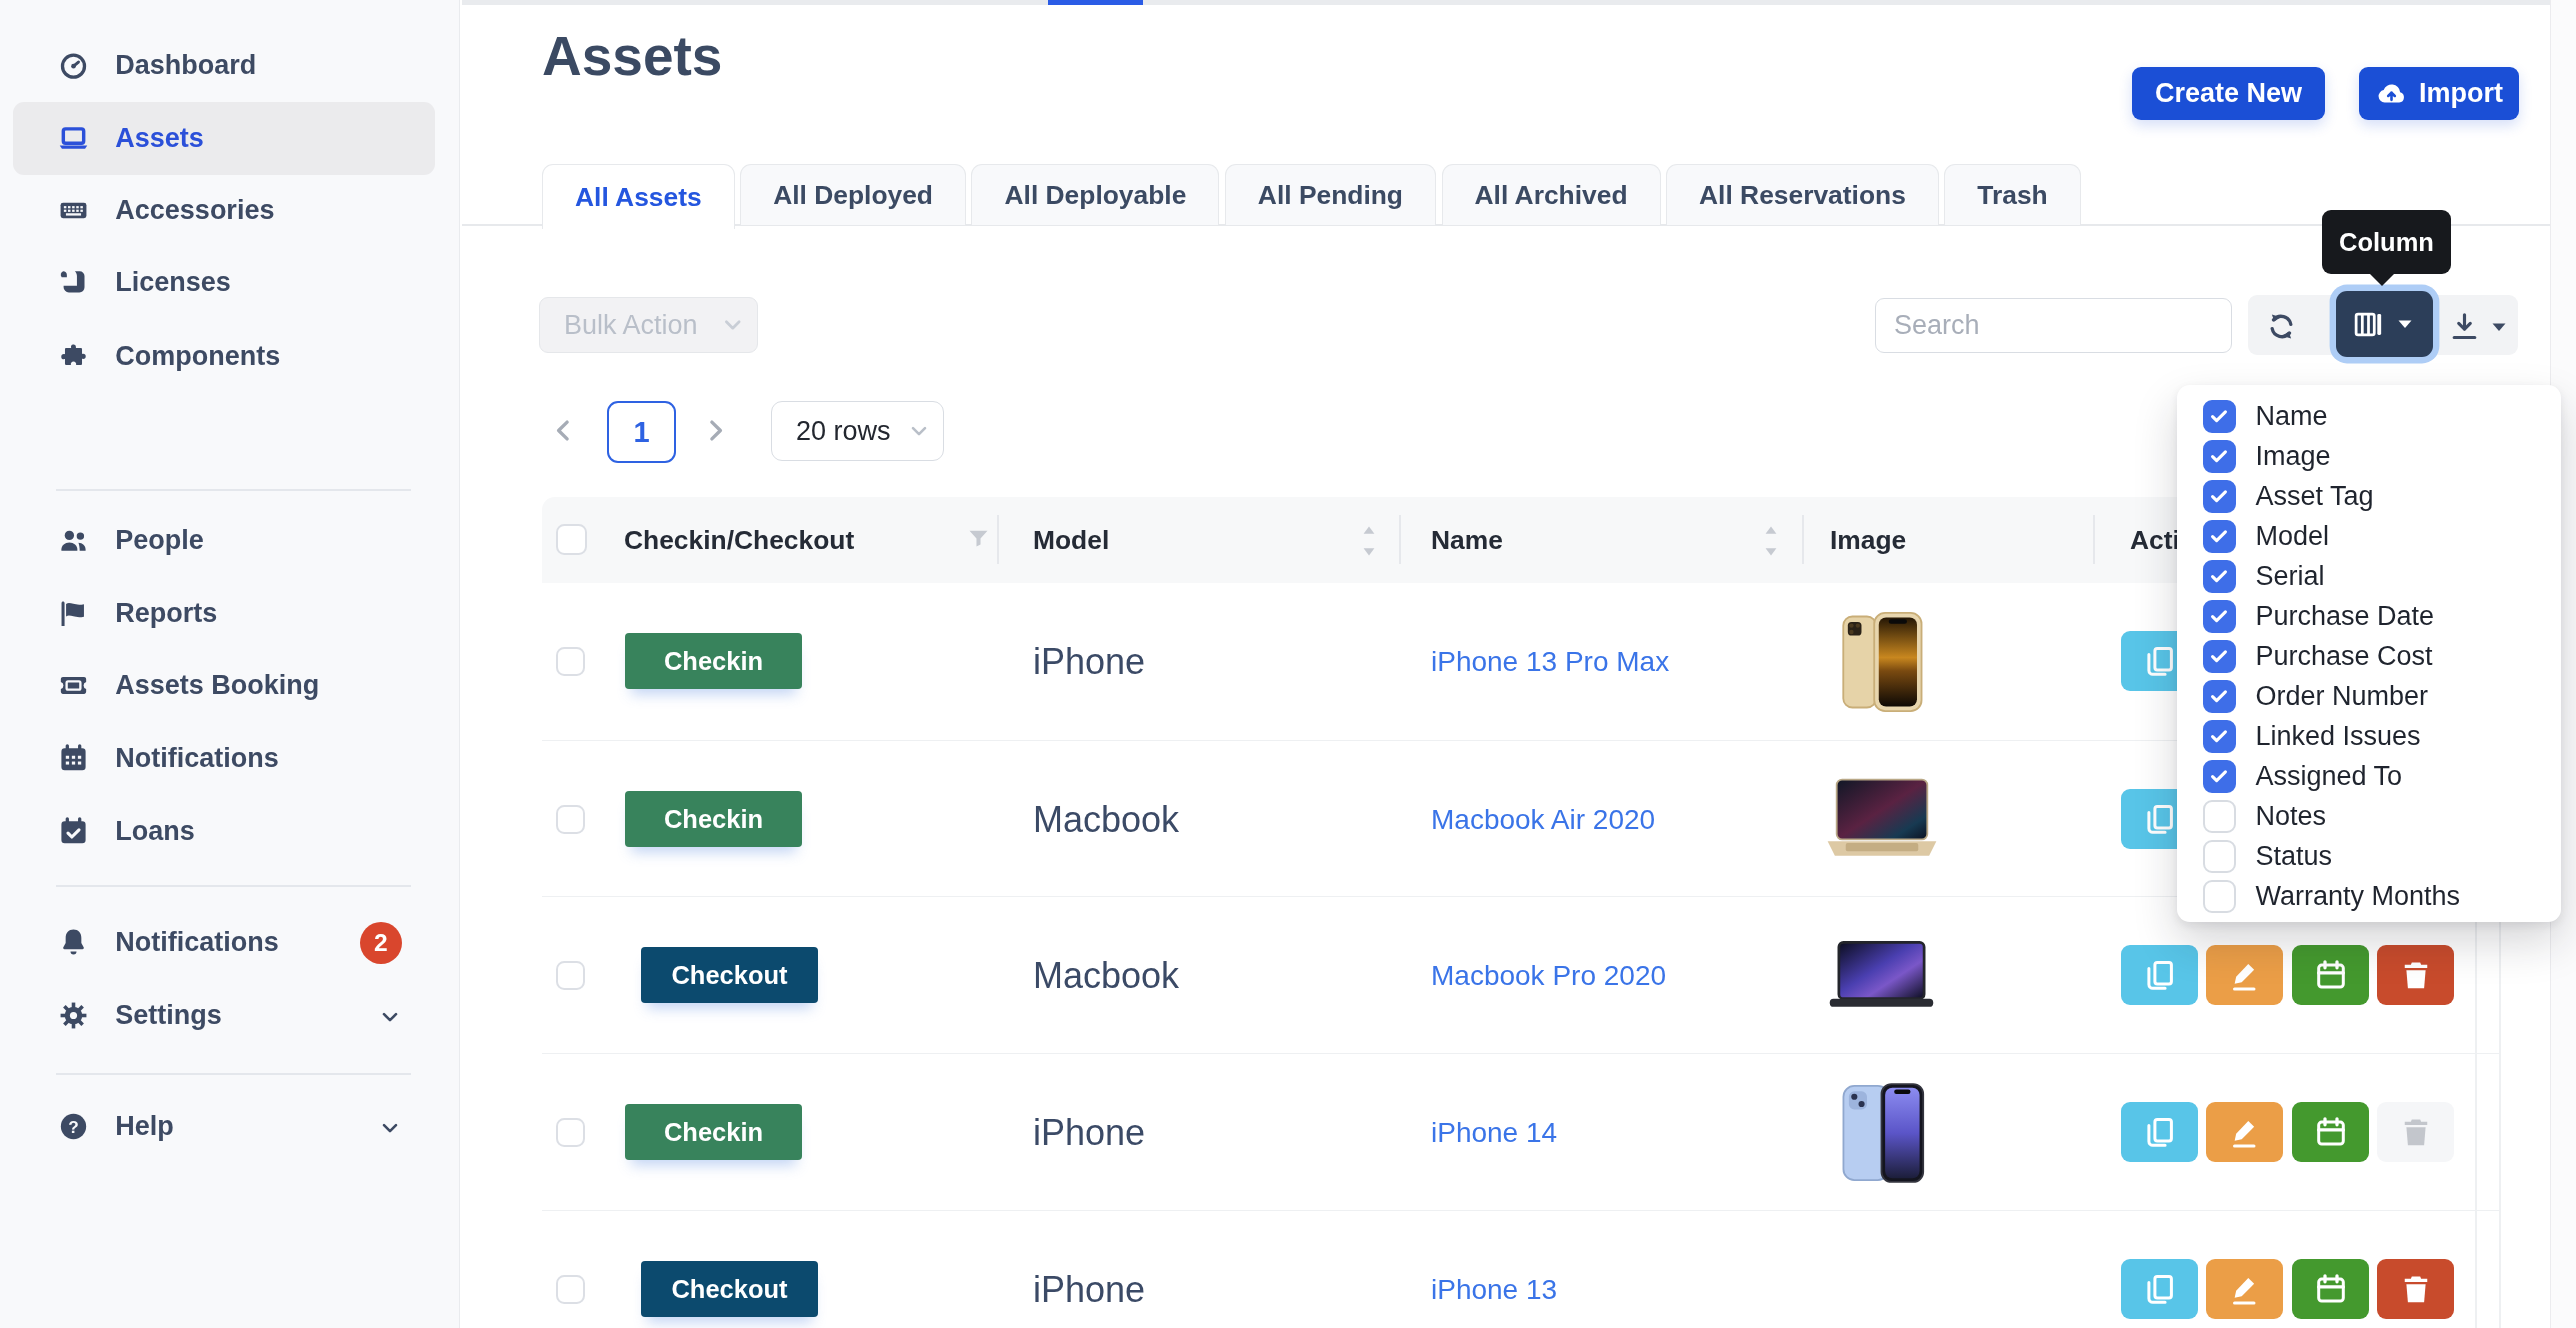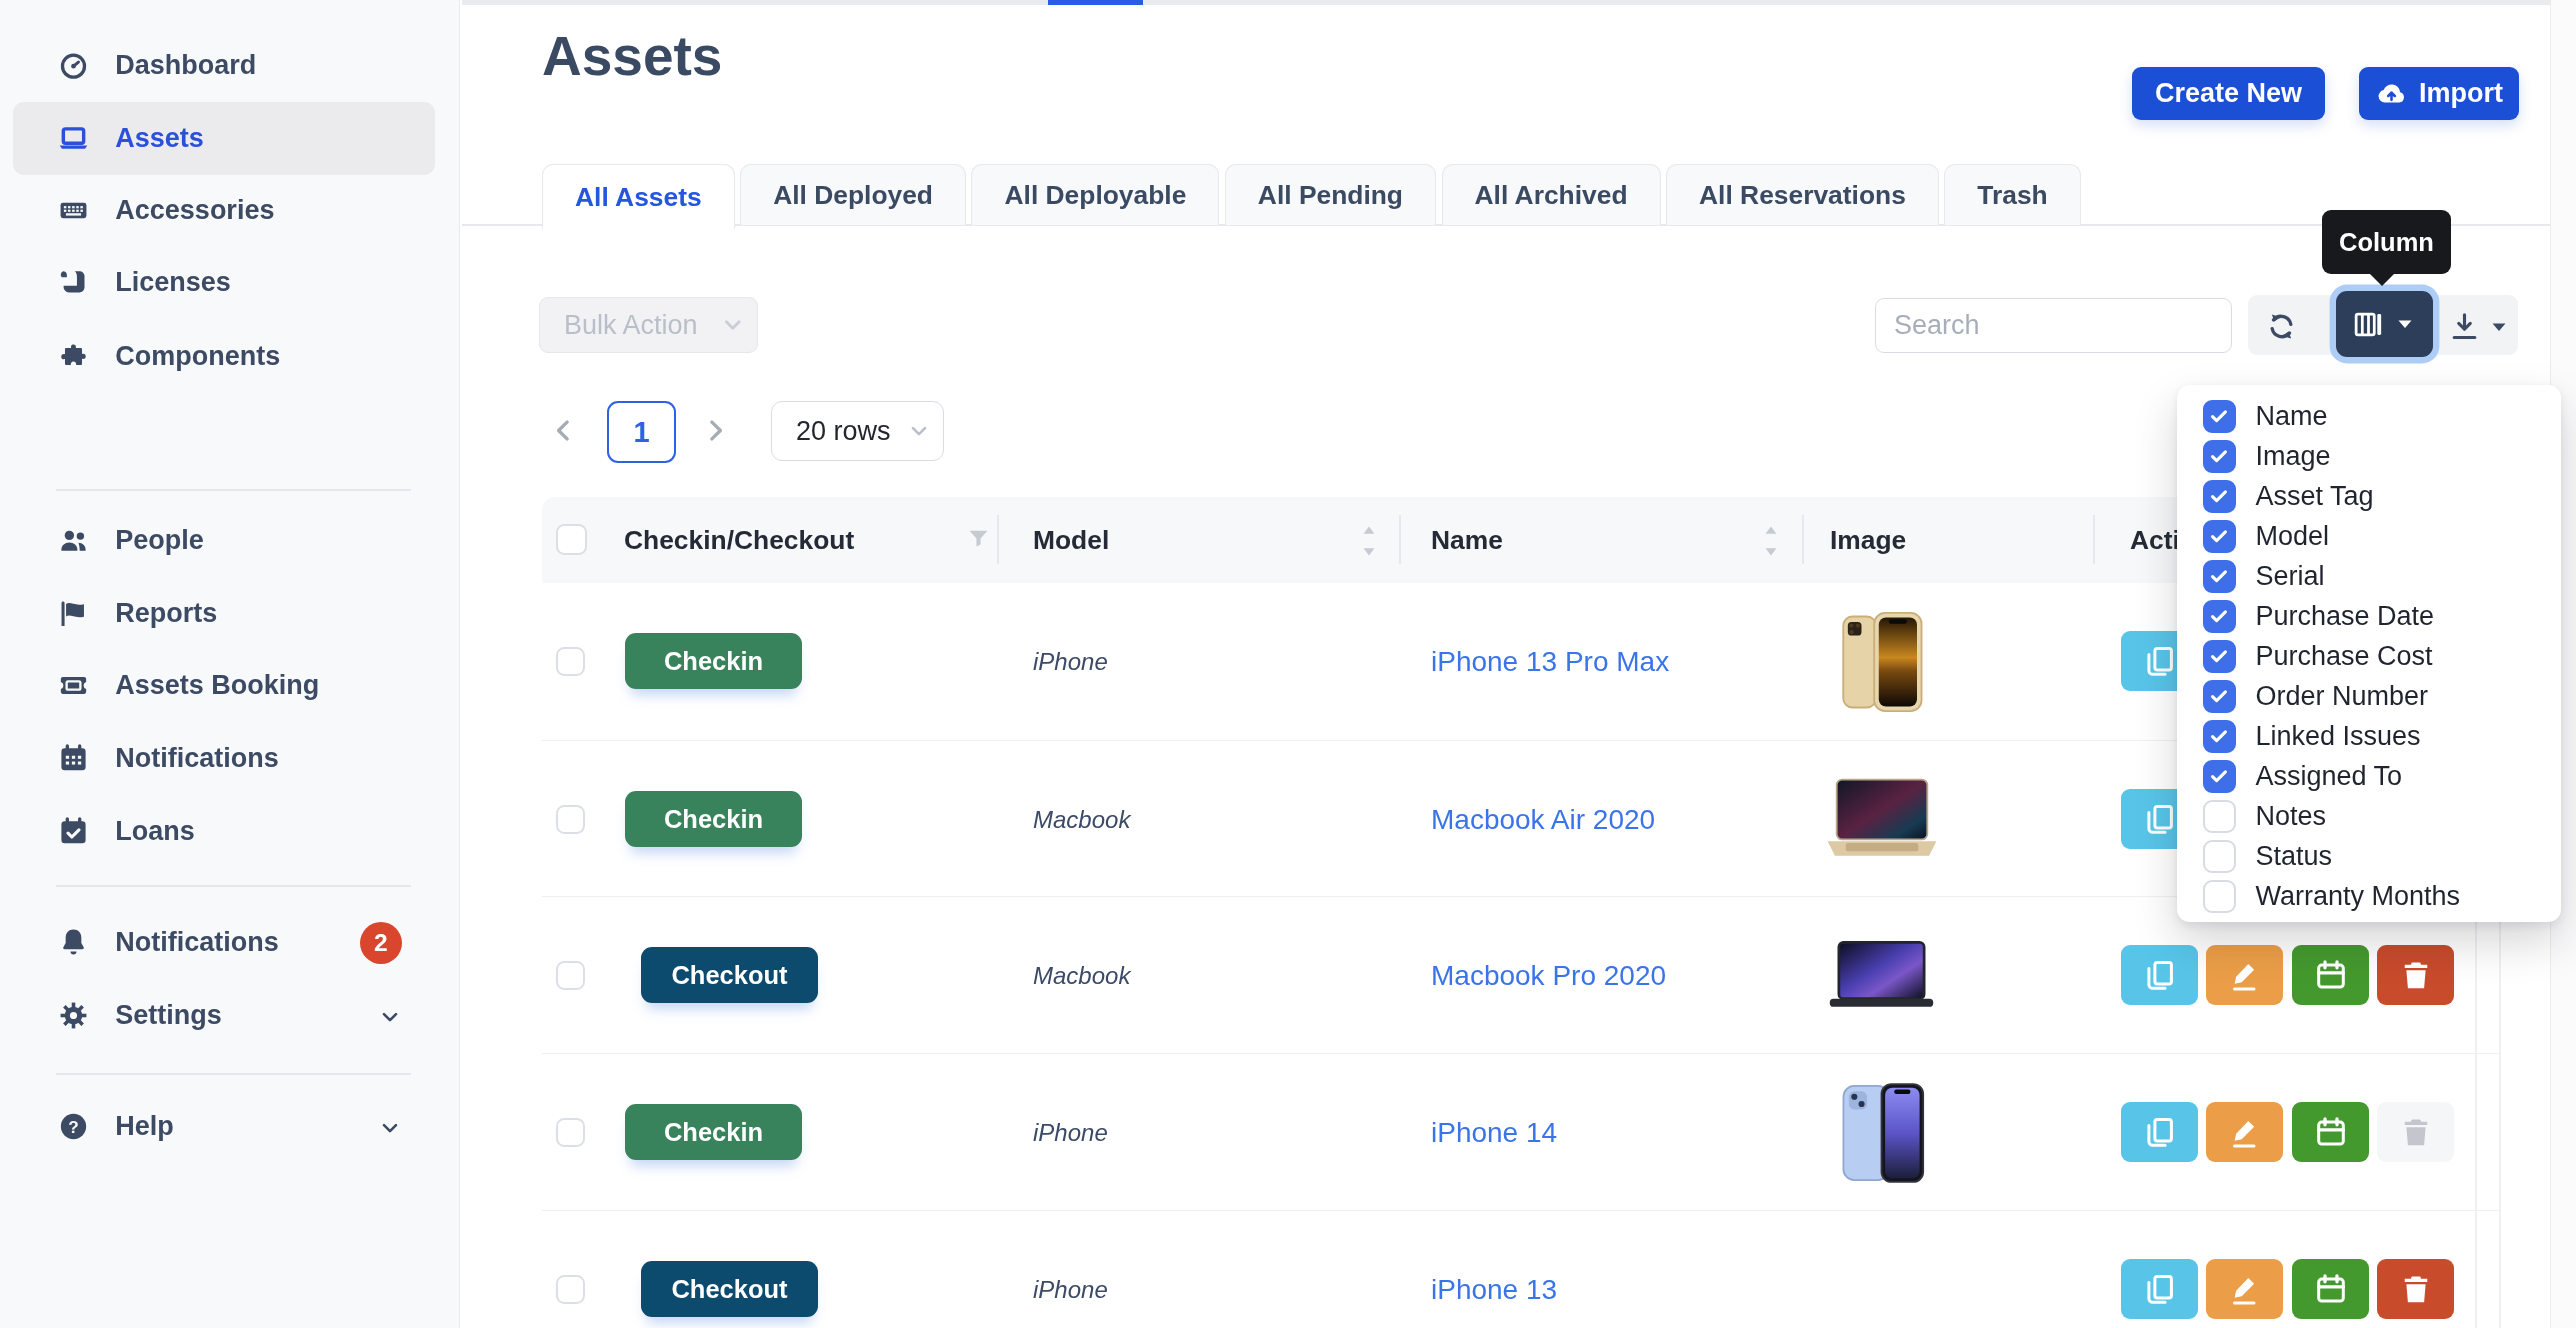--- a/index.html
+++ b/index.html
@@ -57,24 +57,24 @@
   .hlabel{position:absolute;top:0;height:86px;display:flex;align-items:center;font-size:26.4px;font-weight:700;color:#252b36;}
   .vdiv{position:absolute;top:18px;width:1.8px;height:49px;background:#e6e8ec;}
   .vline-body{position:absolute;width:1.8px;background:#eef0f2;z-index:1;}
   .hcheck{position:absolute;left:13.7px;top:27px;width:31px;height:31px;border:2.7px solid #dcdfe5;border-radius:8.2px;background:#fff;box-sizing:border-box;cursor:pointer;}
   .sorticon{position:absolute;top:25.5px;width:24px;height:36px;color:#c6cad1;cursor:pointer;}
   .funnel{position:absolute;top:28px;width:27px;height:27px;color:#c6cad1;cursor:pointer;}
 
   .trow{position:absolute;left:542px;width:1958px;height:157px;background:#fff;border-top:1.8px solid #eef0f2;box-sizing:border-box;}
   .trow.first{border-top:none;}
   .rcheck{position:absolute;left:13.7px;top:64px;width:29px;height:29px;border:2.7px solid #dcdfe5;border-radius:8.2px;background:#fff;box-sizing:border-box;cursor:pointer;}
-  .pill{position:absolute;left:83px;top:50px;width:177px;height:56px;border-radius:11px;color:#fff;font-size:25.5px;font-weight:700;display:flex;align-items:center;justify-content:center;cursor:pointer;box-shadow:0 11px 12.8px -5.5px rgba(120,160,230,.45);}
+  .pill{position:absolute;left:83px;top:50px;width:177px;height:56px;border-radius:4px;color:#fff;font-size:25.5px;font-weight:700;display:flex;align-items:center;justify-content:center;cursor:pointer;box-shadow:0 11px 12.8px -5.5px rgba(120,160,230,.45);}
   .pill.checkin{background:#38835c;}
   .pill.checkout{background:#0c4a6e;margin-left:16px;}
-  .cell-model{position:absolute;left:491px;top:0;height:157px;display:flex;align-items:center;font-size:24px;color:#3b4a66;font-style:italic;}
+  .cell-model{position:absolute;left:491px;top:0;height:157px;display:flex;align-items:center;font-size:36px;color:#3b4a66;}
   .cell-name{position:absolute;left:889px;top:0;height:157px;display:flex;align-items:center;font-size:28px;color:#3a74e8;cursor:pointer;}
   .cell-img{position:absolute;left:1271px;top:0;width:137px;height:157px;display:flex;align-items:center;justify-content:center;}
   .abtn{position:absolute;top:48px;width:77px;height:60px;border-radius:9px;display:flex;align-items:center;justify-content:center;color:#fff;cursor:pointer;}
   .abtn .tico{width:36px;height:36px;}
   .abtn.copy{left:1579px;background:#58c5e8;}
   .abtn.edit{left:1664px;background:#eb9e47;}
   .abtn.cal{left:1750px;background:#44992e;}
   .abtn.del{left:1835px;background:#c84b2c;}
   .abtn.del.disabled{background:#f5f6f8;color:#c3c6cc;cursor:default;}
 

